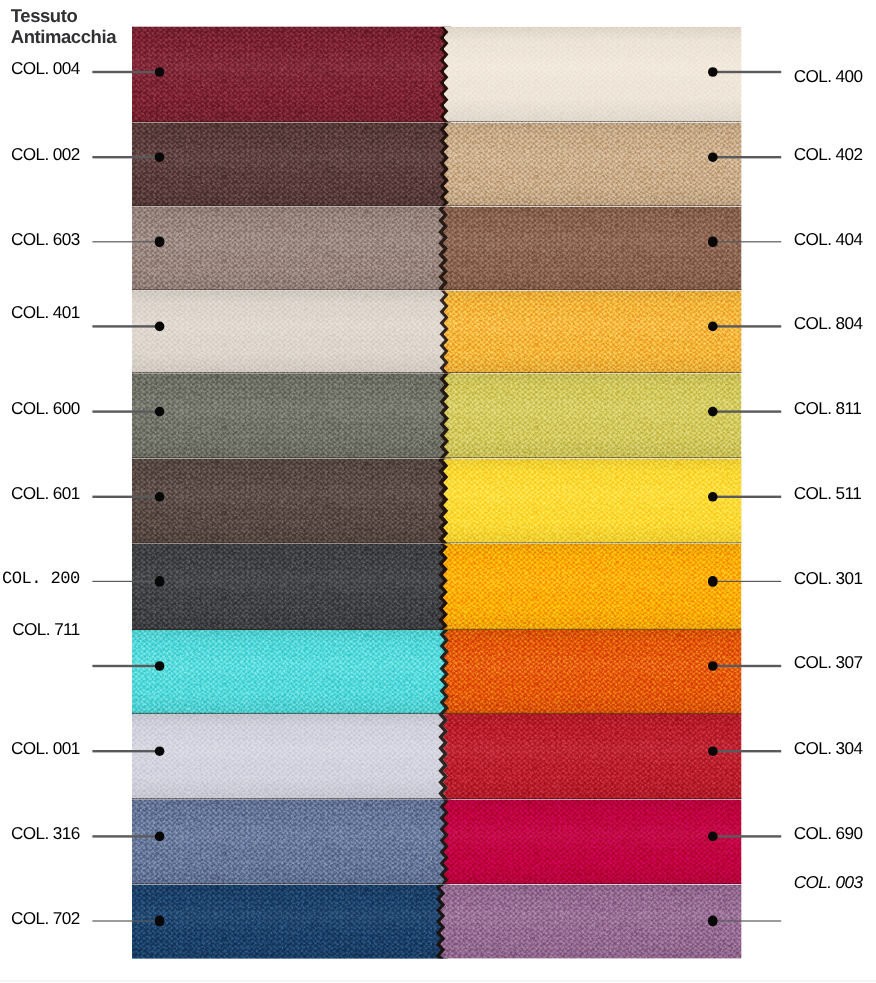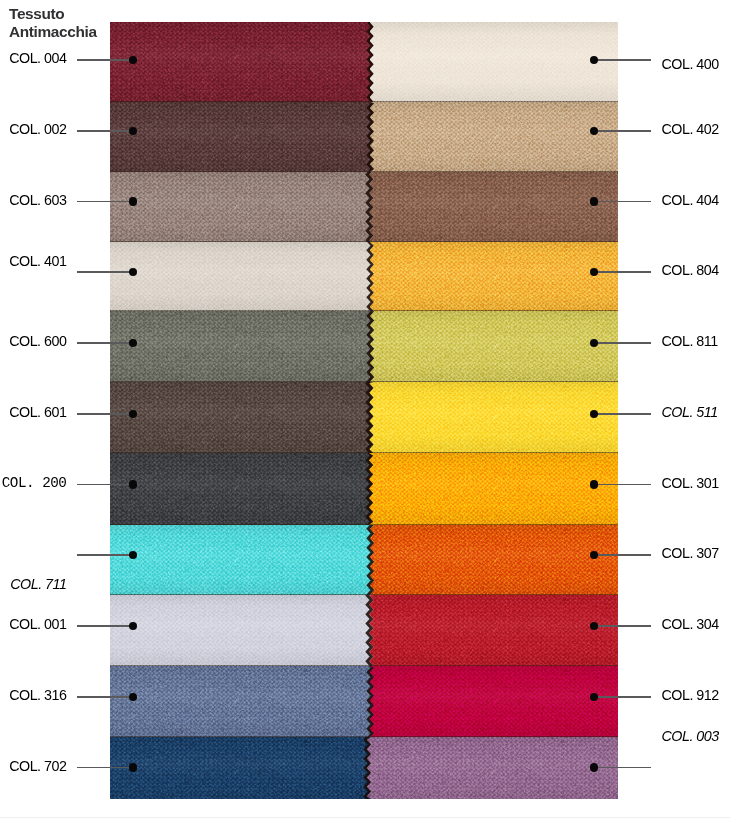--- a/index.html
+++ b/index.html
@@ -438,45 +438,45 @@
       <div class="lead" style="left: 593.6px; width: 57.4px; top: 271.3px;"></div>
       <div class="dot" style="left: 128.8px; top: 268.05px;"></div>
       <div class="dot" style="left: 589.6px; top: 268.05px;"></div>
       <div class="lbl l" style="top: 333px;">COL. 600</div>
       <div class="lbl r" style="top: 333px;">COL. 811</div>
       <div class="lead" style="left: 76.8px; width: 56.5px; top: 342.05px;"></div>
       <div class="lead" style="left: 593.6px; width: 57.4px; top: 342.05px;"></div>
       <div class="dot" style="left: 128.8px; top: 338.8px;"></div>
       <div class="dot" style="left: 589.6px; top: 338.8px;"></div>
       <div class="lbl l" style="top: 403.75px;">COL. 601</div>
-      <div class="lbl r" style="top: 403.75px; font-style: italic;">COL. 511</div>
+      <div class="lbl r" style="top: 403.75px;">COL. 511</div>
       <div class="lead" style="left: 76.8px; width: 56.5px; top: 412.8px;"></div>
       <div class="lead" style="left: 593.6px; width: 57.4px; top: 412.8px;"></div>
       <div class="dot" style="left: 128.8px; top: 409.55px;"></div>
       <div class="dot" style="left: 589.6px; top: 409.55px;"></div>
       <div class="lbl l" style="top: 474.5px; font-family: Liberation Mono, monospace;">COL. 200</div>
       <div class="lbl r" style="top: 474.5px;">COL. 301</div>
       <div class="lead" style="left: 76.8px; width: 56.5px; top: 483.55px;"></div>
       <div class="lead" style="left: 593.6px; width: 57.4px; top: 483.55px;"></div>
       <div class="dot" style="left: 128.8px; top: 480.3px;"></div>
       <div class="dot" style="left: 589.6px; top: 480.3px;"></div>
-      <div class="lbl l" style="top: 576px; font-style: italic;">COL. 711</div>
+      <div class="lbl l" style="top: 517px;">COL. 711</div>
       <div class="lbl r" style="top: 545.25px;">COL. 307</div>
       <div class="lead" style="left: 76.8px; width: 56.5px; top: 554.3px;"></div>
       <div class="lead" style="left: 593.6px; width: 57.4px; top: 554.3px;"></div>
       <div class="dot" style="left: 128.8px; top: 551.05px;"></div>
       <div class="dot" style="left: 589.6px; top: 551.05px;"></div>
       <div class="lbl l" style="top: 616px;">COL. 001</div>
       <div class="lbl r" style="top: 616px;">COL. 304</div>
       <div class="lead" style="left: 76.8px; width: 56.5px; top: 625.05px;"></div>
       <div class="lead" style="left: 593.6px; width: 57.4px; top: 625.05px;"></div>
       <div class="dot" style="left: 128.8px; top: 621.8px;"></div>
       <div class="dot" style="left: 589.6px; top: 621.8px;"></div>
       <div class="lbl l" style="top: 686.75px;">COL. 316</div>
-      <div class="lbl r" style="top: 686.75px;">COL. 912</div>
+      <div class="lbl r" style="top: 686.75px;">COL. 690</div>
       <div class="lead" style="left: 76.8px; width: 56.5px; top: 695.8px;"></div>
       <div class="lead" style="left: 593.6px; width: 57.4px; top: 695.8px;"></div>
       <div class="dot" style="left: 128.8px; top: 692.55px;"></div>
       <div class="dot" style="left: 589.6px; top: 692.55px;"></div>
       <div class="lbl l" style="top: 757.5px;">COL. 702</div>
       <div class="lbl r" style="top: 728px; font-style: italic;">COL. 003</div>
       <div class="lead" style="left: 76.8px; width: 56.5px; top: 766.55px;"></div>
       <div class="lead" style="left: 593.6px; width: 57.4px; top: 766.55px;"></div>
       <div class="dot" style="left: 128.8px; top: 763.3px;"></div>
       <div class="dot" style="left: 589.6px; top: 763.3px;"></div>

